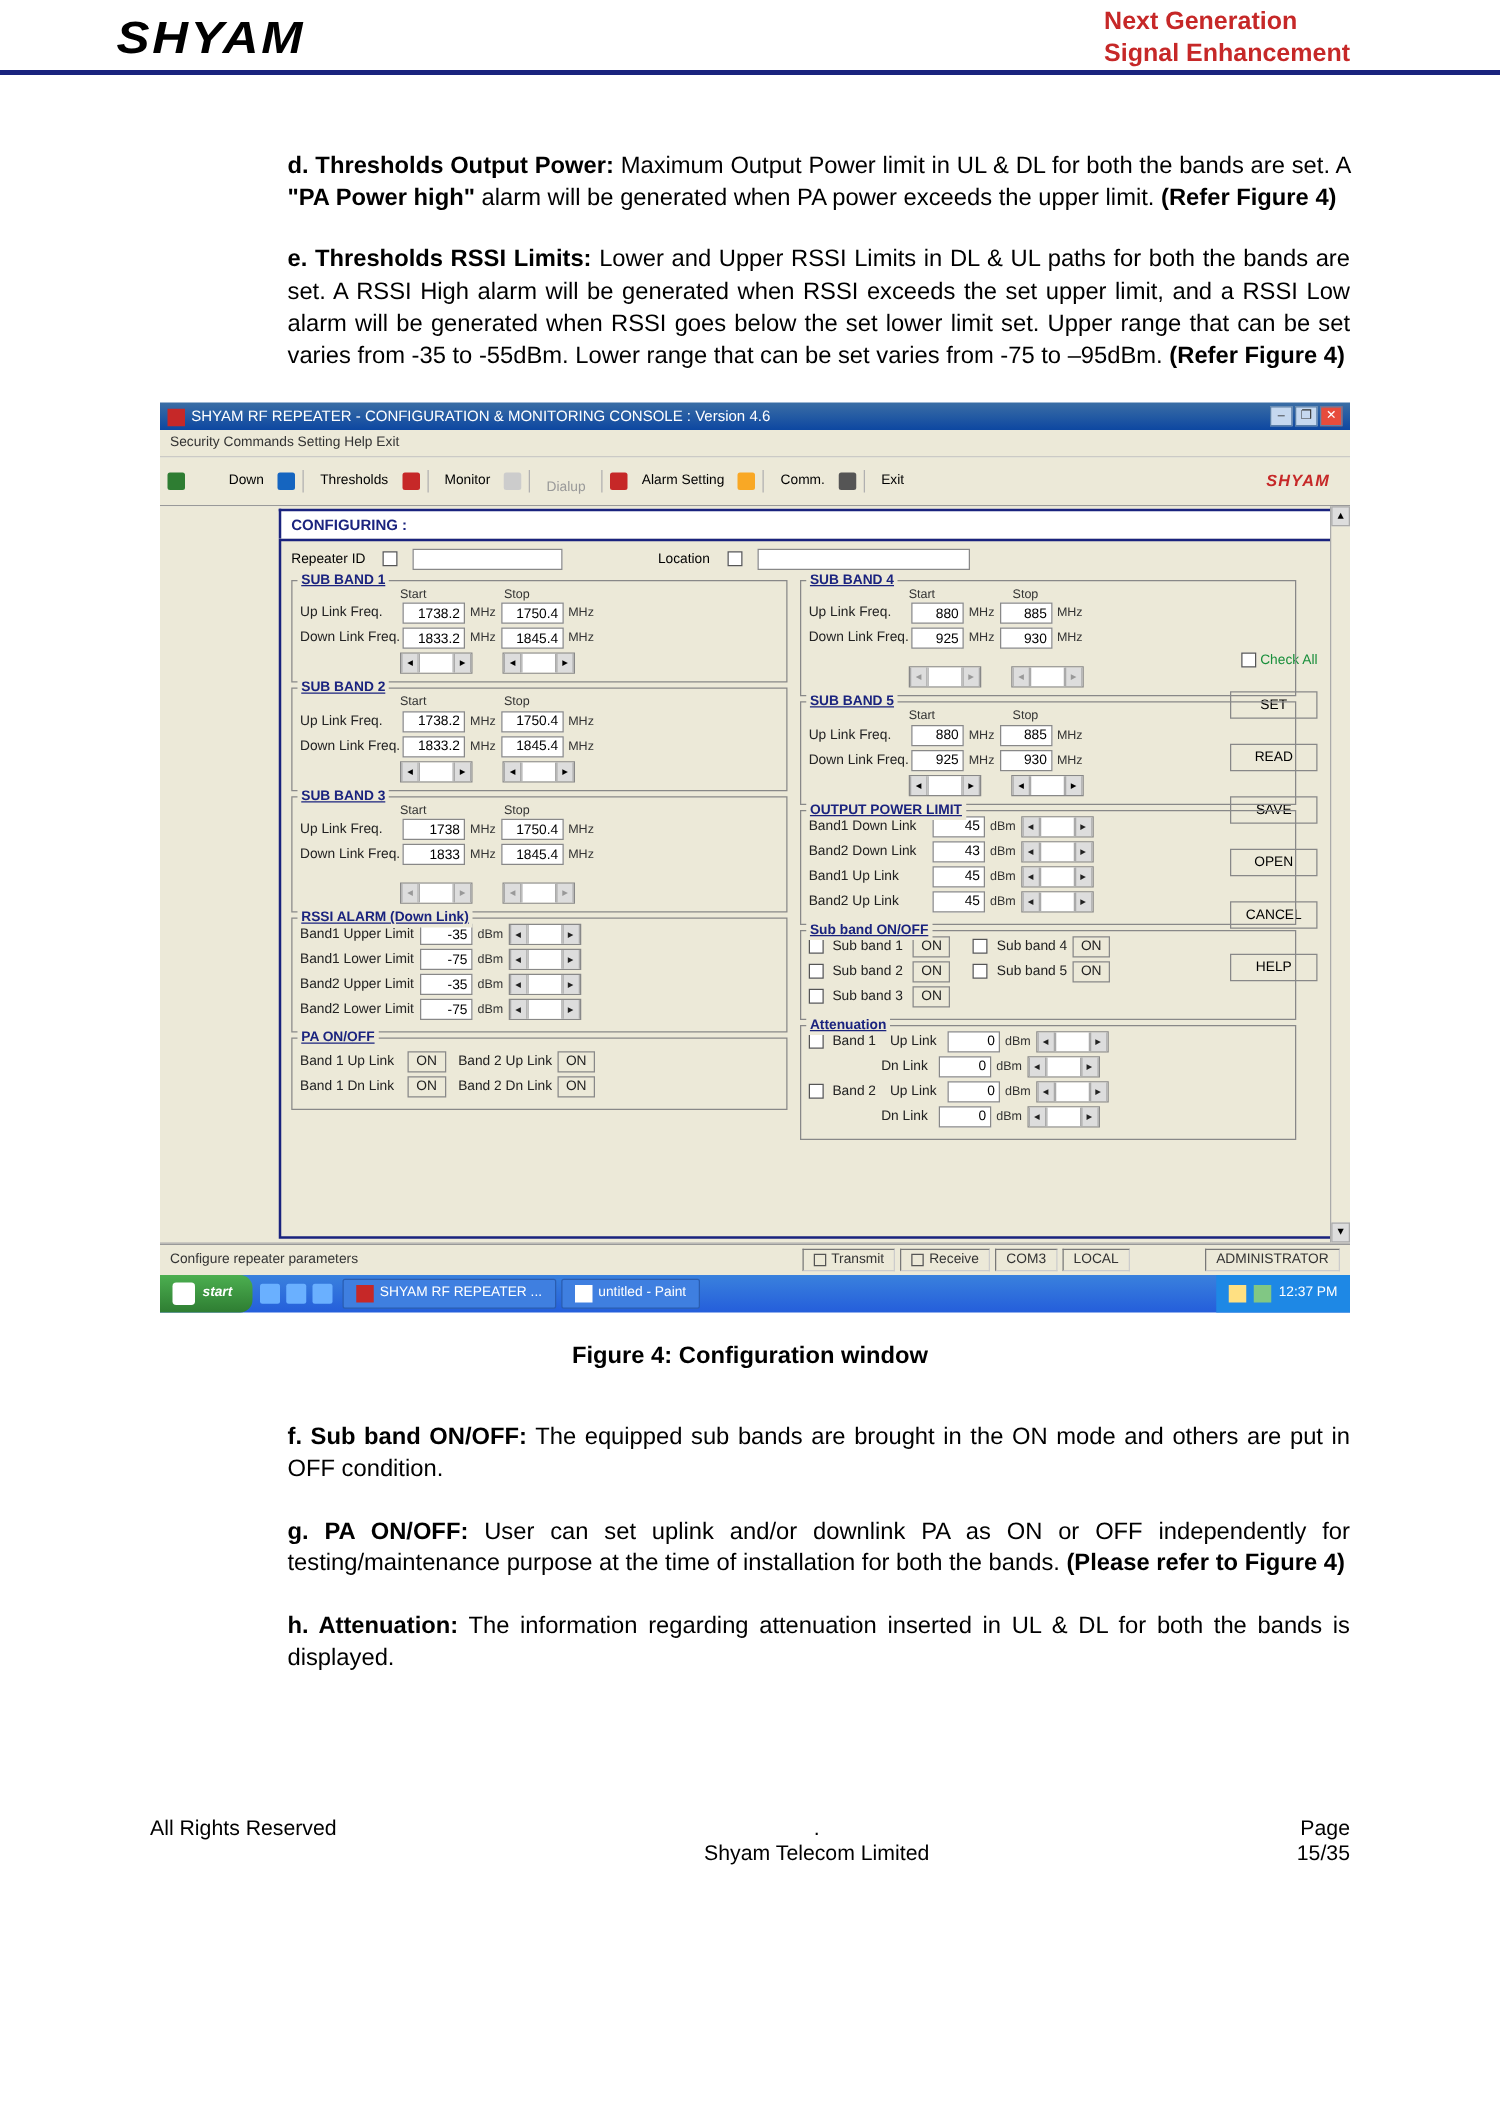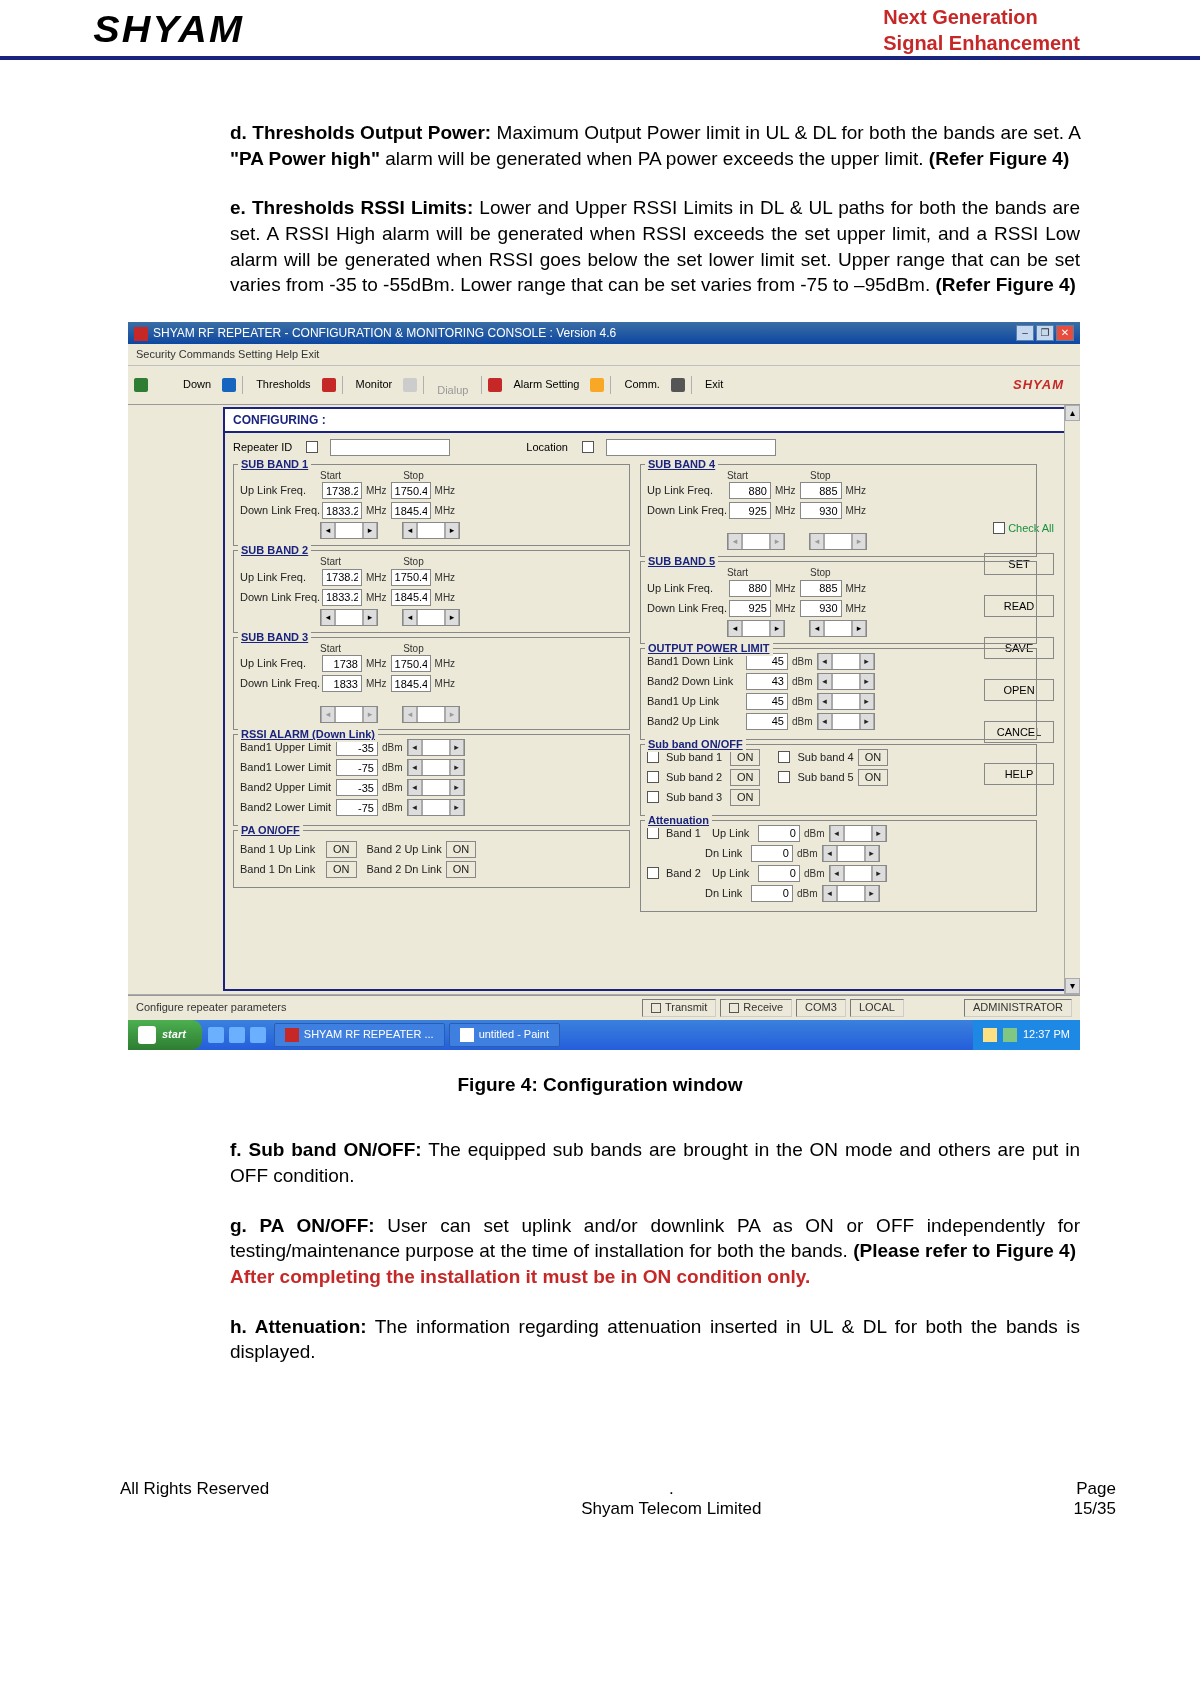--- a/index.html
+++ b/index.html
@@ -22,21 +22,21 @@
   .toolbar .tbtn { padding:1px 6px; border:1px solid transparent; cursor:default; display:inline-flex; align-items:center; gap:3px;}
   .toolbar .sep { width:1px; height:18px; background:#b0b0b0; margin:0 2px; }
   .toolbar .tlogo { margin-left:auto; color:#c62828; font-weight:900; font-style:italic; font-size:13px; letter-spacing:1px; font-family:Impact,'Arial Black',sans-serif; padding-right:10px;}
   .app-body { background:#ece9d8; padding:0; display:flex; position:relative; height:590px; border-bottom:1px solid #aaa;}
   .app-main { flex:1; padding:0 10px 0 95px; overflow:hidden; }
   .config-hdr { background:#fff; color:#1a237e; font-weight:bold; font-size:12px; padding:3px 8px; border:2px solid #1a237e; border-bottom:none; margin-top:2px;}
   .config-panel { background:#ece9d8; border:2px solid #1a237e; padding:6px 8px 8px; height:560px; position:relative; }
   .row { display:flex; align-items:center; font-size:11px; color:#222; margin-bottom:3px; gap:4px;}
   .row label { white-space:nowrap; }
   .inp { border:1px solid #888; background:#fff; height:17px; padding:0 3px; font-size:11px; }
-  .inp.w70 { width:40px; text-align:right;}
+  .inp.w70 { width:50px; text-align:right;}
   .inp.w50 { width:42px; text-align:right;}
   .inp.w100 { width:120px; }
   .inp.wloc { width:170px; }
   .scroll-mini { display:inline-flex; align-items:center; border:1px solid #888; height:17px; background:#ece9d8;}
   .scroll-mini span { width:14px; height:15px; background:#ddd; border-left:1px solid #aaa; border-right:1px solid #aaa; font-size:9px; text-align:center; line-height:15px; cursor:default;}
   .scroll-mini .track { width:28px; background:#fff; }
   .grp { border:1px solid #888; padding:4px 6px 6px; margin-top:4px; position:relative;}
   .grp-title { position:absolute; top:-8px; left:4px; background:#ece9d8; color:#1a237e; font-weight:bold; font-size:11px; padding:0 3px; text-decoration:underline;}
   .two-col { display:flex; gap:10px; }
   .colL { width:48%; }
@@ -51,21 +51,21 @@
   .right-scroll { position:absolute; right:0; top:0; bottom:0; width:16px; background:#ece9d8; border-left:1px solid #aaa; display:flex; flex-direction:column; justify-content:space-between;}
   .right-scroll span { height:16px; background:#ddd; border:1px solid #aaa; text-align:center; font-size:10px; line-height:14px;}
   .taskbar { background:linear-gradient(#3a81dd,#245edb); height:30px; display:flex; align-items:center; font-size:11px; color:#fff;}
   .taskbar .start { background:linear-gradient(#4caf50,#2e7d32); height:30px; padding:0 16px 0 10px; display:flex; align-items:center; font-weight:bold; font-style:italic; border-radius:0 10px 10px 0; margin-right:6px; gap:6px;}
   .taskbar .task { background:#3f7fe0; border:1px solid #2a5db0; height:24px; padding:0 10px; display:flex; align-items:center; margin-right:4px; border-radius:2px;}
   .taskbar .tray { margin-left:auto; background:#1e88e5; height:30px; padding:0 10px; display:flex; align-items:center; gap:6px;}
   .ql { display:flex; gap:5px; margin-right:8px; }
   .ql span { width:16px; height:16px; background:#6ab0ff; border-radius:2px; display:inline-block;}
   .unit { font-size:10px; color:#333; }
   .sb-btn { border:1px solid #888; padding:0 6px; height:17px; font-size:11px; background:#ece9d8; display:inline-block; text-align:center; min-width:30px;}
-  .footer { padding: 70px 84px 30px 120px; font-size:17px; color:#000; display:flex; justify-content:space-between; }
+  .footer { padding: 70px 120px 30px 120px; font-size:17px; color:#000; display:flex; justify-content:space-between; }
   .footer .dot { text-align:center; flex:0 0 auto; }
   .ico { width:14px; height:14px; background:#888; display:inline-block; border-radius:2px;}
   .ico.green{background:#2e7d32;}
   .ico.red{background:#c62828;}
   .ico.blue{background:#1565c0;}
   .ico.yel{background:#f9a825;}
   .toprow { display:flex; align-items:center; gap:8px; font-size:11px; margin-bottom:4px;}
   .toprow .chk { margin:0 4px 0 6px;}
   .subhdr { display:flex; font-size:10px; color:#333; margin-left:80px; gap:62px;}
   .dim { color:#999;margin-top:11px; }
@@ -568,21 +568,20 @@
   </div>
 
   <div class="figure-caption">Figure 4: Configuration window</div>
 
   <div class="para">
     <span class="lead">f. Sub band ON/OFF:</span><span> The equipped sub bands are brought in the ON mode and others are put in OFF condition.</span>
   </div>
 
   <div class="para">
     <span class="lead">g. PA ON/OFF:</span><span> User can set uplink and/or downlink PA as ON or OFF independently for testing/maintenance purpose at the time of installation for both the bands.  </span><span class="lead">(Please refer to Figure 4)</span>
-    <span class="red-note">After completing the installation it must be in ON condition only.</span>
   </div>
 
   <div class="para">
     <span class="lead">h. Attenuation:</span><span> The information regarding attenuation inserted in UL &amp; DL for both the bands is displayed.</span>
   </div>
 </div>
 
 <div class="footer">
   <span>All Rights Reserved</span>
   <span><span class="dot" style="display:block;text-align:center;">.</span><span>Shyam Telecom Limited</span></span>

